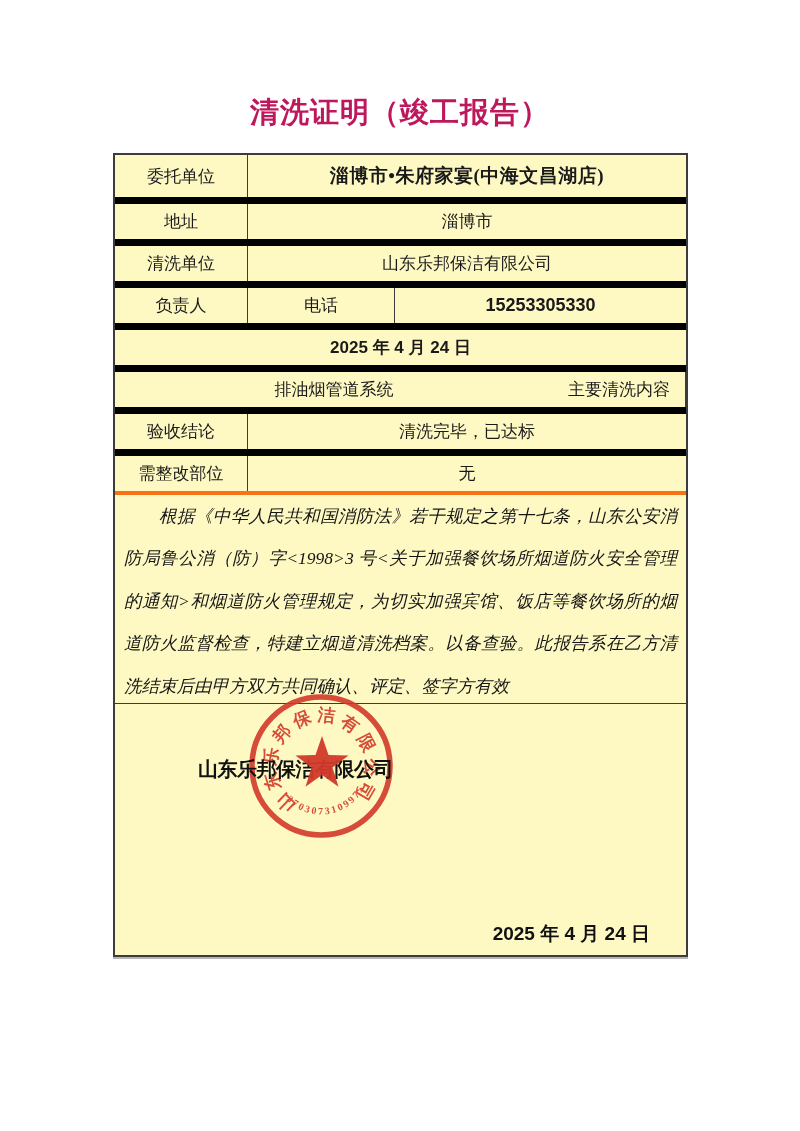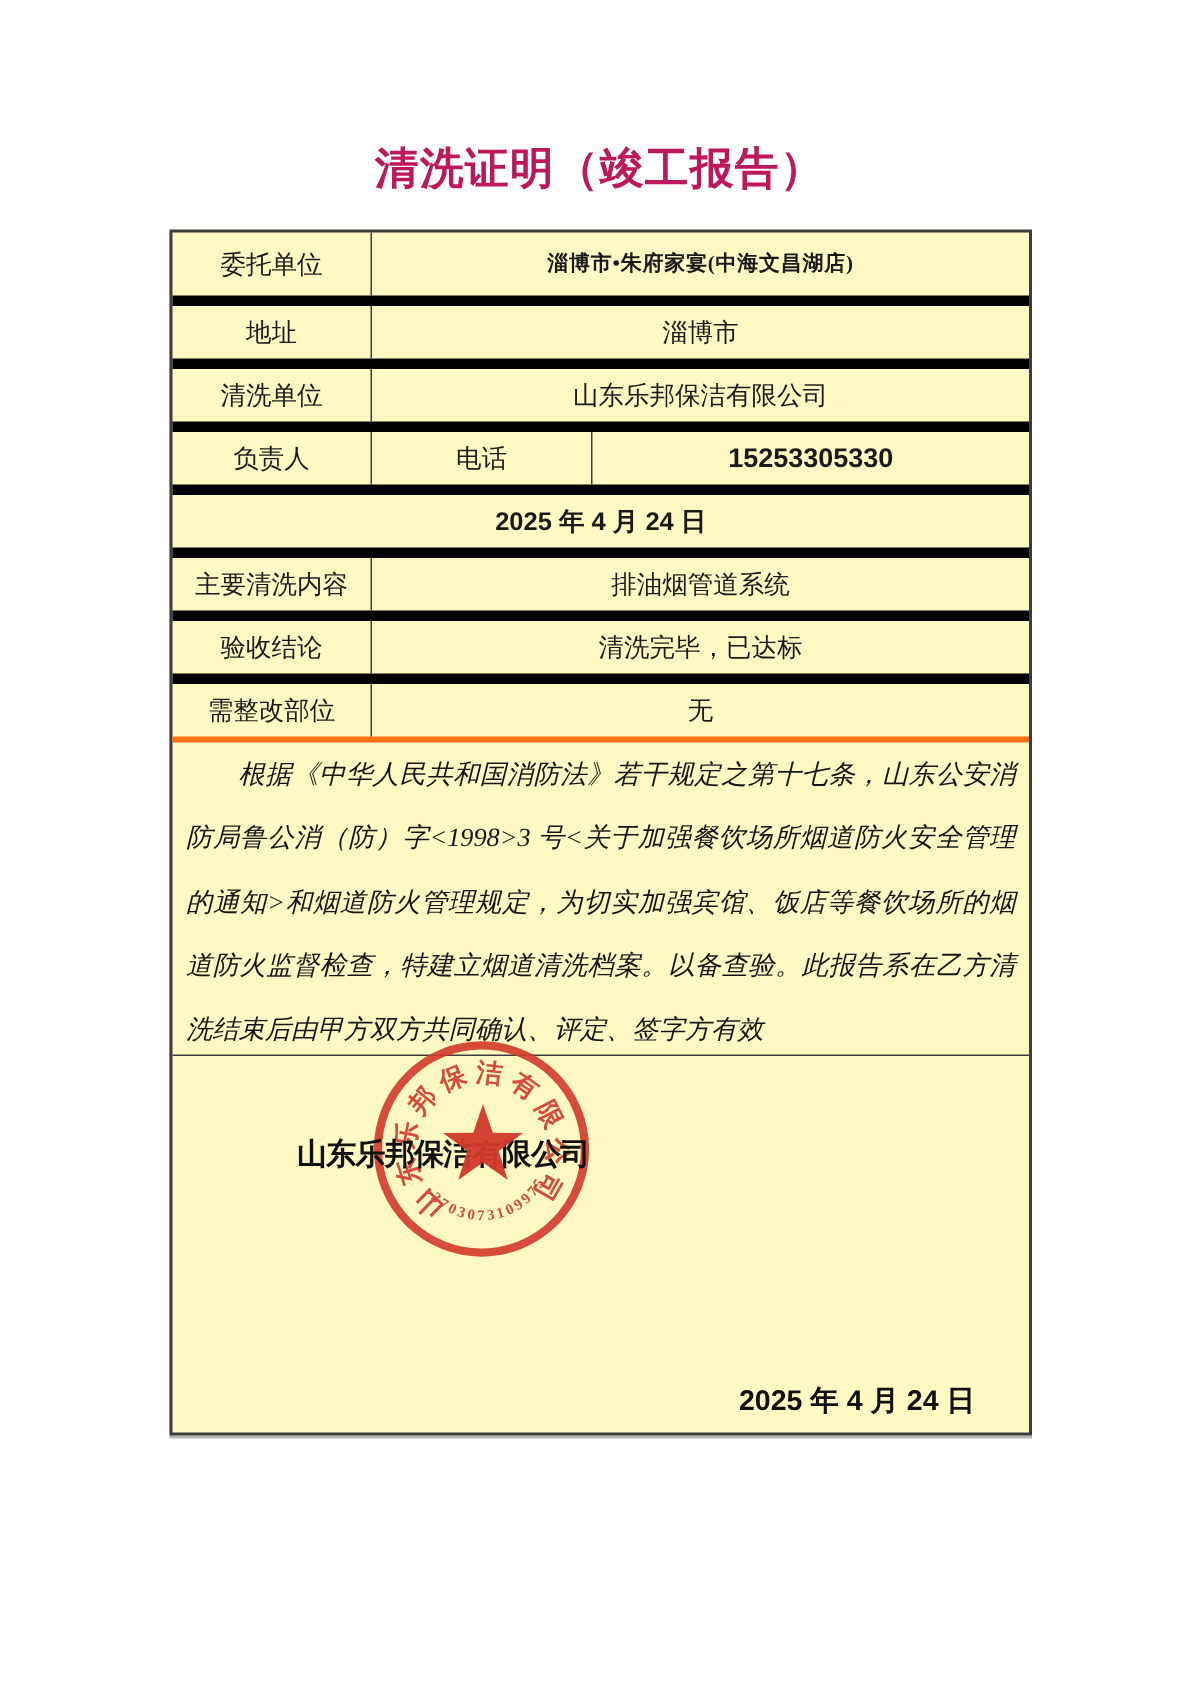--- a/index.html
+++ b/index.html
@@ -20,21 +20,21 @@
   }
   .t-row{display:flex;align-items:stretch;height:42px;box-sizing:border-box;}
   .t-row + .t-row{border-top:7px solid #000000;}
   .cell{
     display:flex;align-items:center;justify-content:center;
     font-size:17px;box-sizing:border-box;text-align:center;
   }
   .cell.label{flex:0 0 133px;border-right:1px solid #3c3c3c;}
   .cell.value{flex:1 1 auto;}
   .cell.q{flex:0 0 147px;border-right:1px solid #3c3c3c;}
-  .client-value{font-size:14px;font-weight:600;letter-spacing:0.5px;}
+  .client-value{font-size:19px;font-weight:600;letter-spacing:0.5px;}
   .num{font-family:"Liberation Sans","DejaVu Sans",sans-serif;font-weight:600;font-size:18px;}
   .num-mixed{font-family:"Liberation Sans","DejaVu Sans",sans-serif;font-weight:600;font-size:17px;}
   .para-row{
     border-top:4px solid #f97316;box-sizing:border-box;height:212px;
     padding:0 9px;display:block;font-style:italic;
   }
   .para-text{
     font-size:17.5px;line-height:42.4px;text-align:justify;text-justify:inter-ideograph;
     text-indent:2em;margin:0;color:#151515;
   }
@@ -80,22 +80,22 @@
     <div class="cell label">负责人</div>
     <div class="cell q">电话</div>
     <div class="cell value num">15253305330</div>
   </div>
 
   <div class="t-row">
     <div class="cell value num-mixed">2025 年 4 月 24 日</div>
   </div>
 
   <div class="t-row">
+    <div class="cell value">排油烟管道系统</div>
     <div class="cell label">主要清洗内容</div>
-    <div class="cell value">排油烟管道系统</div>
   </div>
 
   <div class="t-row">
     <div class="cell label">验收结论</div>
     <div class="cell value">清洗完毕，已达标</div>
   </div>
 
   <div class="t-row">
     <div class="cell label">需整改部位</div>
     <div class="cell value">无</div>

